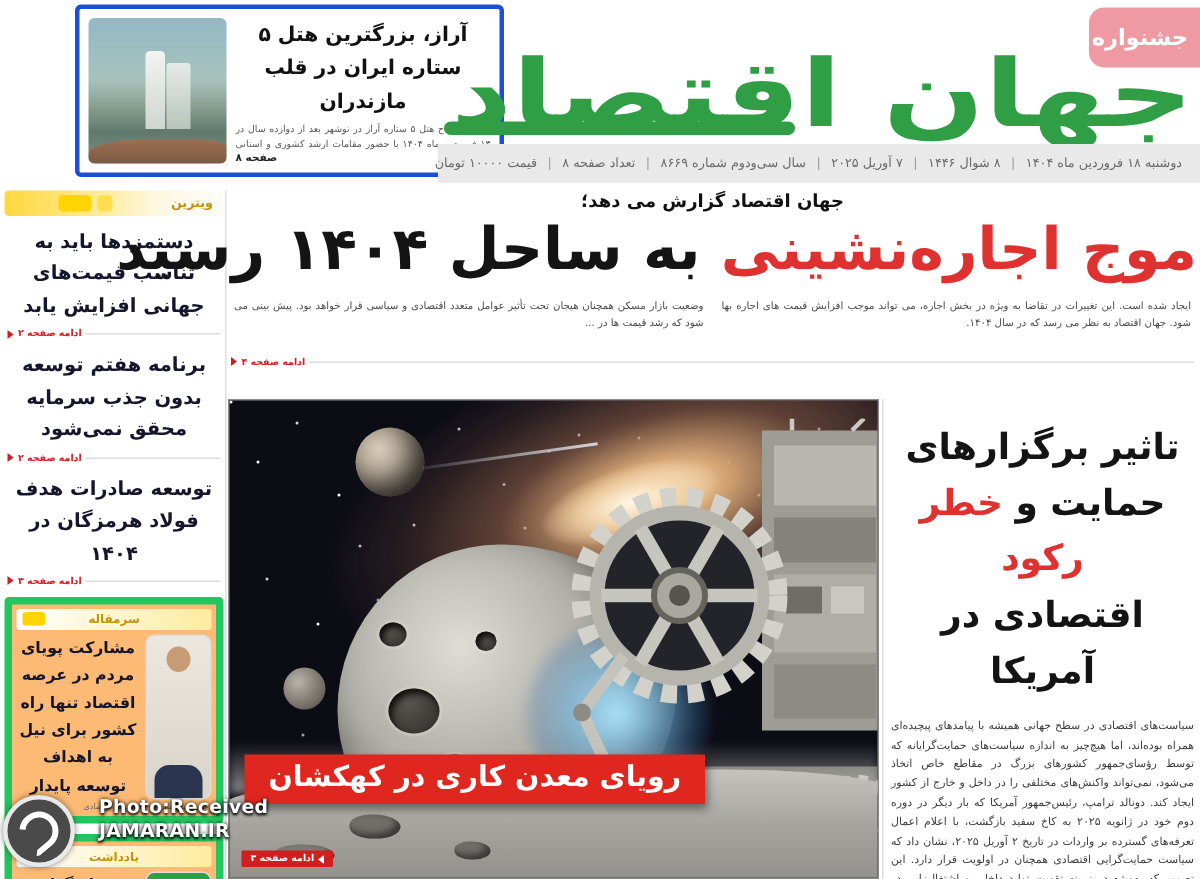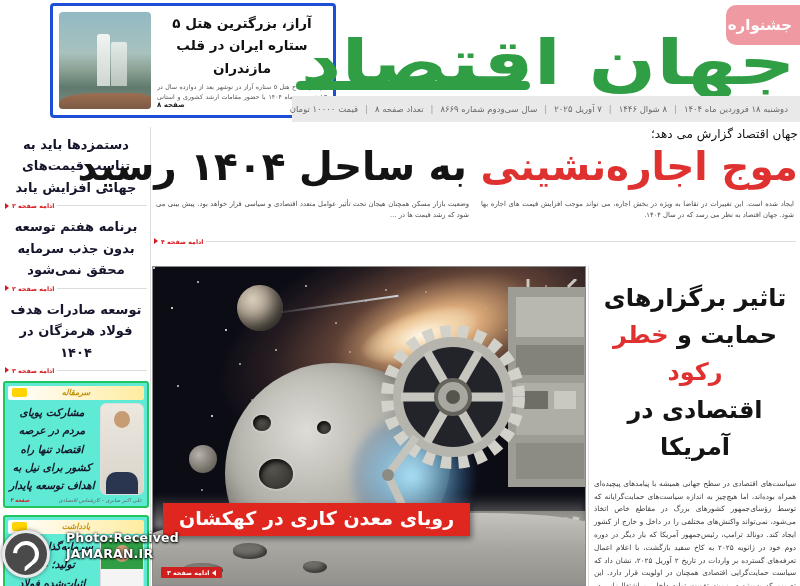--- a/index.html
+++ b/index.html
@@ -68,21 +68,21 @@
   .sb-head .blk2{ position:absolute; left:62px; top:3px; width:10px; height:11px; background:#ffdf4d; border-radius:3px; }
   .sb-head-label { font-size:8.5px; font-weight:bold; color:#c2920a; }
   .sb-item { direction:rtl; padding:7px 2px 0; }
   .sb-title { font-weight:bold; font-size:13px; line-height:1.65; text-align:center; color:#15152b; }
   .more-row { display:flex; flex-direction:row; align-items:center; gap:3px; margin-top:4px; direction:ltr; }
   .more-label { color:#d71920; font-size:6.3px; font-weight:bold; white-space:nowrap; direction:rtl; }
   .flag-icon { width:0; height:0; border-left:4px solid #d71920; border-top:3px solid transparent; border-bottom:3px solid transparent; flex:none; }
   .more-line { flex:1; border-top:1px solid #dcdcdc; }
 
   .sb-card {
-    margin-top:7px; border:2px solid #22c55e; border-radius:3px; background:#5eead4; padding:3px; direction:rtl;font-style:italic;
+    margin-top:7px; border:5px solid #22c55e; border-radius:3px; background:#fdba74; padding:3px; direction:rtl;
   }
   .card-tag { position:relative; height:14px; border-radius:2px;
     background:linear-gradient(to left,#ffec9e 0%, #fff6d6 55%, #fff 100%);
     display:flex; align-items:center; justify-content:center; }
   .card-tag::before{ content:""; position:absolute; left:4px; top:2.5px; width:15px; height:9px; background:#ffd400; border-radius:2px; }
   .card-tag-label { font-size:8px; font-weight:bold; color:#c2920a; }
   .card-row { display:flex; gap:4px; margin-top:3px; }
   .card-photo { width:44px; flex:none; border-radius:6px; position:relative; overflow:hidden; border:1px solid #ddd; }
   .card-photo .head { position:absolute; left:50%; top:7px; transform:translateX(-50%); width:16px; height:17px; border-radius:50%; background:#c79b74; }
   .card-photo .body { position:absolute; left:50%; bottom:0; transform:translateX(-50%); width:32px; height:22px; border-radius:10px 10px 0 0; background:#2a3550; }
@@ -99,21 +99,21 @@
     width:48px; height:48px; border-radius:50%; flex:none;
     background:#4a4a4a; border:3px solid #e9e9e9; box-shadow:0 0 4px rgba(0,0,0,.5);
     display:flex; align-items:center; justify-content:center;
   }
   .wm-swirl { width:26px; height:26px; border:4px solid #fff; border-radius:50% 50% 50% 4px; border-left-color:transparent; transform:rotate(-40deg); }
   .wm-text { color:#fff; font-weight:bold; font-size:12.5px; line-height:1.25;
     text-shadow: 0 1px 2px #000, 0 0 3px #000; letter-spacing:.2px; }
 
   
   .lead { position:absolute; left:152px; top:127px; width:646px; height:135px; direction:rtl; }
-  .lead-kicker { font-size:12px; font-weight:normal; color:#111; }
+  .lead-kicker { text-align:center; font-size:12px; font-weight:bold; color:#111; }
   .lead-headline { text-align:center; font-size:39px; font-weight:bold; line-height:1.25; white-space:nowrap; margin-top:2px; }
   .lead-headline .red { color:#e03131; }
   .lead-headline .black { color:#141414; }
   .lead-cols { display:flex; gap:12px; margin-top:7px; padding:0 4px; }
   .lead-col { flex:1; font-size:6.8px; line-height:1.7; text-align:justify; color:#4a4a4a; height:34px; overflow:hidden; }
   .lead .more-row { margin-top:5px; padding:0 2px; }
 
   
   .vline-1 { position:absolute; left:150px; top:127px; bottom:0; width:1px; background:#ddd; }
   .vline-2 { position:absolute; left:588px; top:266px; bottom:0; width:1px; background:#ddd; }
@@ -218,20 +218,25 @@
 <div class="dateline">
   <span class="dl-item">دوشنبه ۱۸ فروردین ماه ۱۴۰۴</span>
   <span class="dl-item">۸ شوال ۱۴۴۶</span>
   <span class="dl-item">۷ آوریل ۲۰۲۵</span>
   <span class="dl-item">سال سی‌ودوم شماره ۸۶۶۹</span>
   <span class="dl-item">تعداد صفحه ۸</span>
   <span class="dl-item">قیمت ۱۰۰۰۰ تومان</span>
 </div>
 
 <div class="sidebar">
+  <div class="sb-head">
+    <span class="blk1"></span>
+    <span class="blk2"></span>
+    <span class="sb-head-label">ویترین</span>
+  </div>
 
   <div class="sb-item">
     <div class="sb-title">دستمزدها باید به تناسب قیمت‌های جهانی افزایش یابد</div>
     <div class="more-row">
         <span class="flag-icon"></span>
         <span class="more-label">ادامه صفحه ۲</span>
         <span class="more-line"></span>
       </div>
   </div>
   <div class="sb-item">

